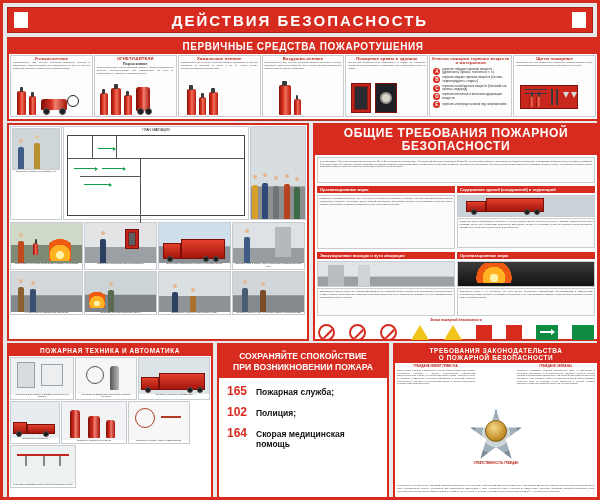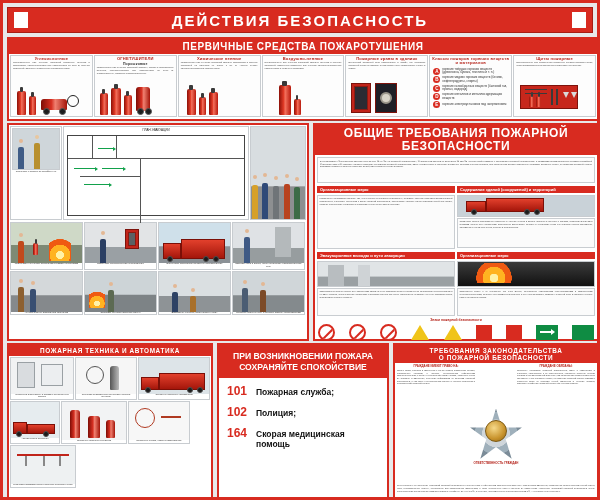--- a/index.html
+++ b/index.html
@@ -915,26 +915,26 @@
             <div class="tool" style="left:48px;top:10px;width:2px;height:10px;background:#888;position:absolute"></div>
           </div>
           <div class="mini-cap">Установки автоматического водяного пожаротушения</div>
         </div>
       </div>
     </div>
   </div>
 
   <div class="section" id="sec-calm">
     <div class="calm-head">
+      <div>СОХРАНЯЙТЕ СПОКОЙСТВИЕ</div>
       <div>ПРИ ВОЗНИКНОВЕНИИ ПОЖАРА</div>
-      <div>СОХРАНЯЙТЕ СПОКОЙСТВИЕ</div>
     </div>
     <div class="calm-list">
       <div class="calm-item">
-        <span class="calm-num">101</span>
+        <span class="calm-num">165</span>
         <span class="calm-lab">Пожарная служба;</span>
       </div>
       <div class="calm-item">
         <span class="calm-num">102</span>
         <span class="calm-lab">Полиция;</span>
       </div>
       <div class="calm-item">
         <span class="calm-num">164</span>
         <span class="calm-lab">Скорая медицинская помощь</span>
       </div>

